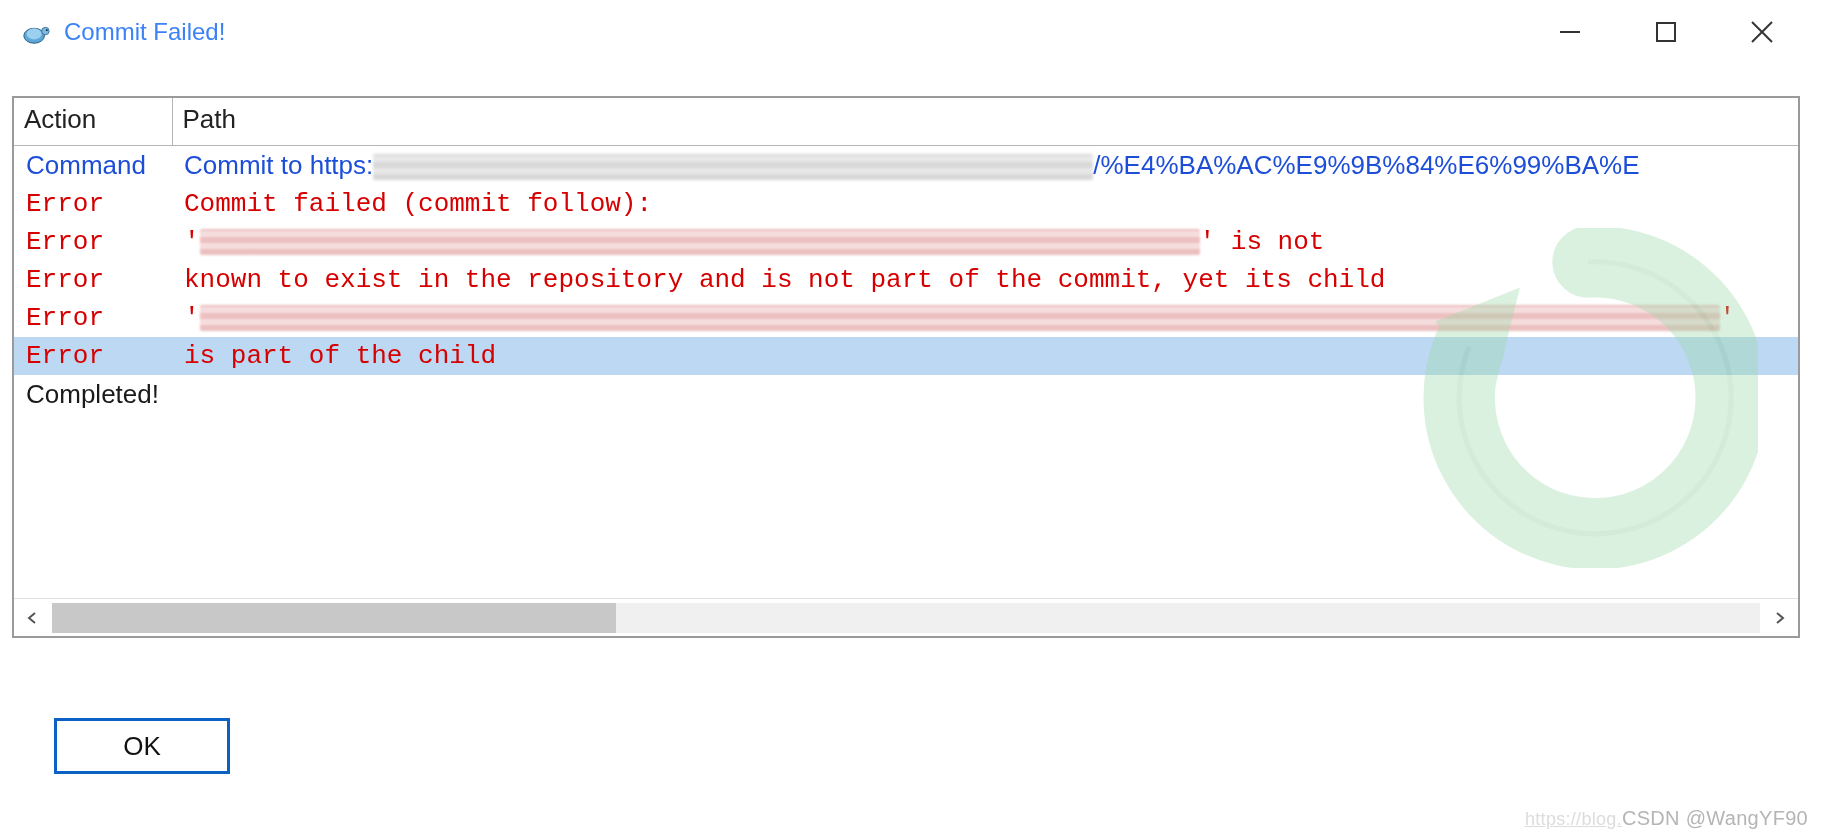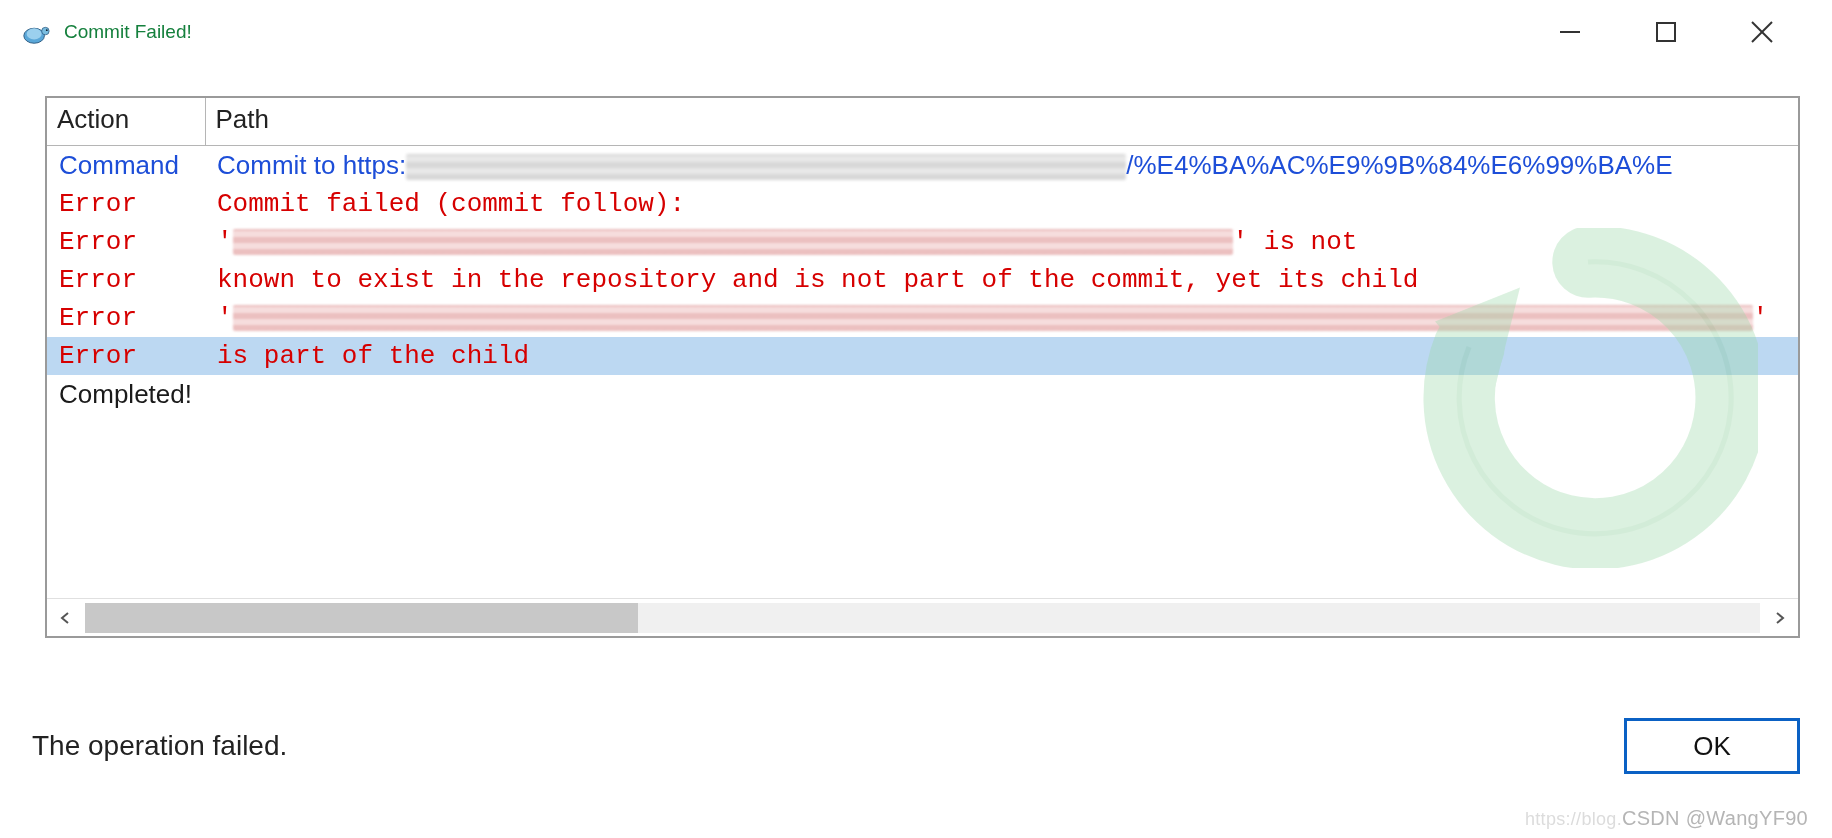--- a/index.html
+++ b/index.html
@@ -20,42 +20,42 @@
   }
   .titlebar .app-icon {
     width: 32px;
     height: 32px;
     margin-right: 12px;
     display: flex;
     align-items: center;
     justify-content: center;
   }
   .titlebar .title {
-    font-size: 19px;
-    color: #15803d;
+    font-size: 24px;
+    color: #3b82f6;
     flex: 1;
   }
   .win-controls {
     display: flex;
     gap: 36px;
     padding-right: 32px;
   }
   .win-btn {
     width: 60px;
     height: 48px;
     display: flex;
     align-items: center;
     justify-content: center;
     font-size: 22px;
     color: #222;
     cursor: default;
   }
   .win-btn svg { stroke: #333; stroke-width: 2; fill: none; }
   .content-frame {
-    margin: 32px 32px 0 45px;
+    margin: 32px 32px 0 12px;
     border: 2px solid #9a9a9a;
     background: #fff;
     position: relative;
     height: 542px;
   }
   .table-wrap {
     height: calc(100% - 38px);
     overflow: hidden;
     position: relative;
   }
@@ -190,21 +190,21 @@
     background: #e7e7e7;
   }
   .csdn-mark {
     position: absolute;
     right: 24px;
     bottom: 8px;
     font-size: 20px;
     color: #b5b5b5;
     letter-spacing: 0.3px;
   }
-  .csdn-mark .faint { color: #dcdcdc; font-size: 18px; }
+  .csdn-mark .faint { color: #dcdcdc; font-size: 18px; text-decoration: underline; }
 </style>
 </head>
 <body>
 
 <div class="titlebar">
   <div class="app-icon">
     <svg viewBox="0 0 32 32" width="30" height="30">
       <ellipse cx="14" cy="20" rx="11" ry="8" fill="#5aa7d8" stroke="#2c5a80" stroke-width="1"></ellipse>
       <ellipse cx="14" cy="18" rx="8" ry="6" fill="#9bd0ee"></ellipse>
       <circle cx="26" cy="15" r="4" fill="#7abde0" stroke="#2c5a80" stroke-width="0.8"></circle>
@@ -293,19 +293,18 @@
     </div>
     <div class="arrow">
       <svg width="14" height="14">
           <polyline points="4,2 10,7 4,12" fill="none" stroke="#555" stroke-width="2"></polyline>
         </svg>
     </div>
   </div>
 </div>
 
 <div class="footer">
-  <div class="status">The operation failed.</div>
   <div class="btn primary">OK</div>
 </div>
 
 <div class="csdn-mark">
   <span class="faint">https://blog.</span><span>CSDN @WangYF90</span>
 </div>
 
 </body></html>

